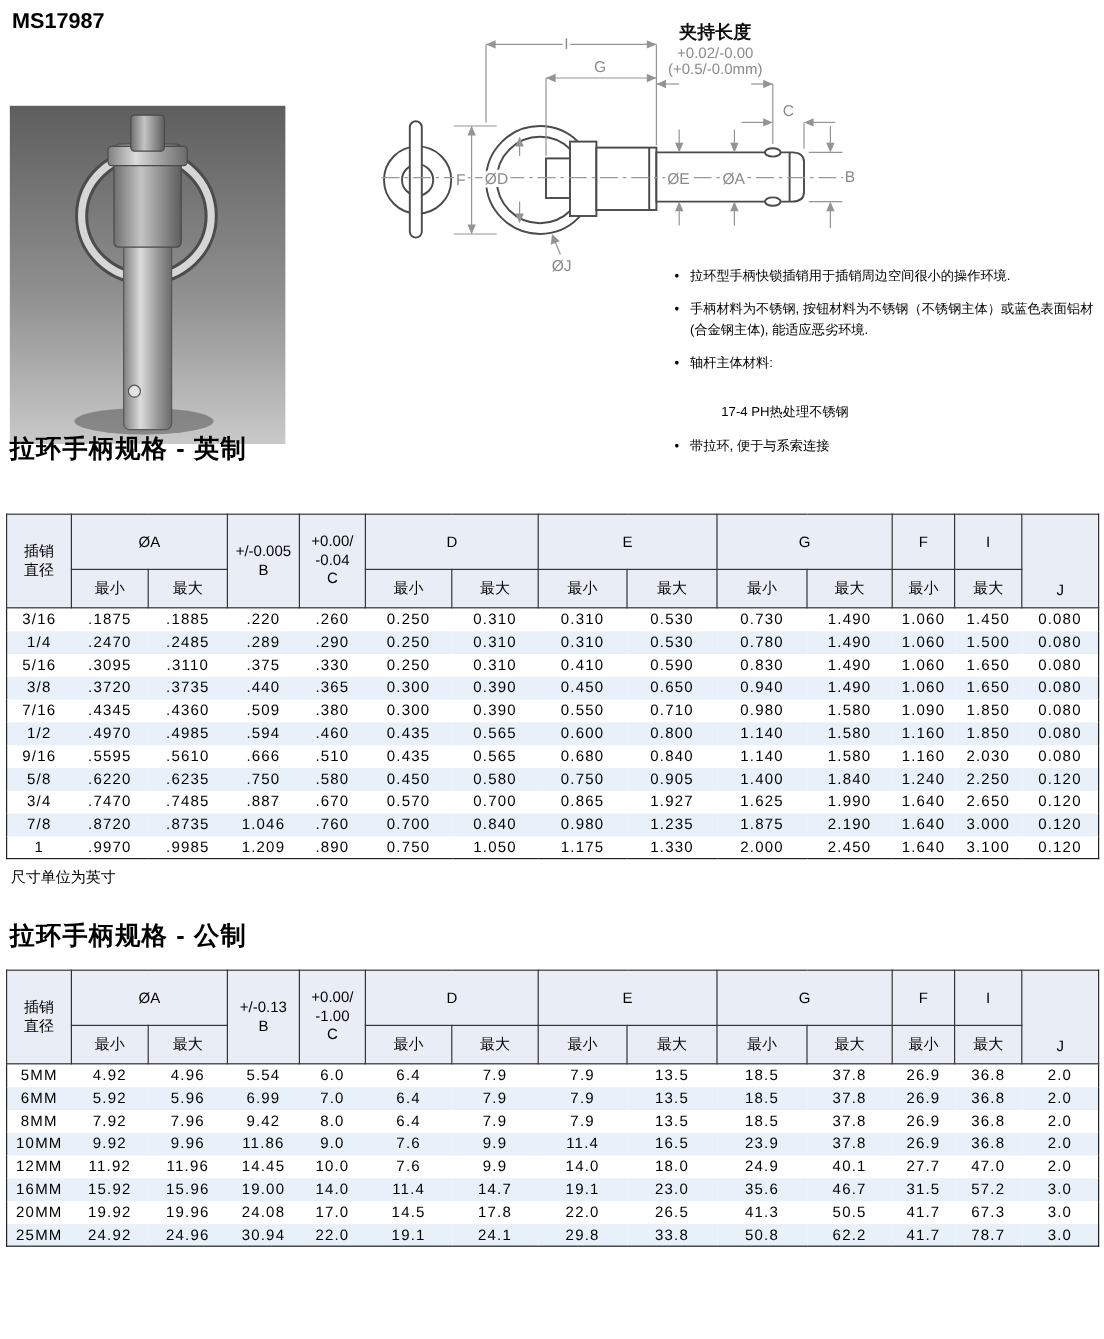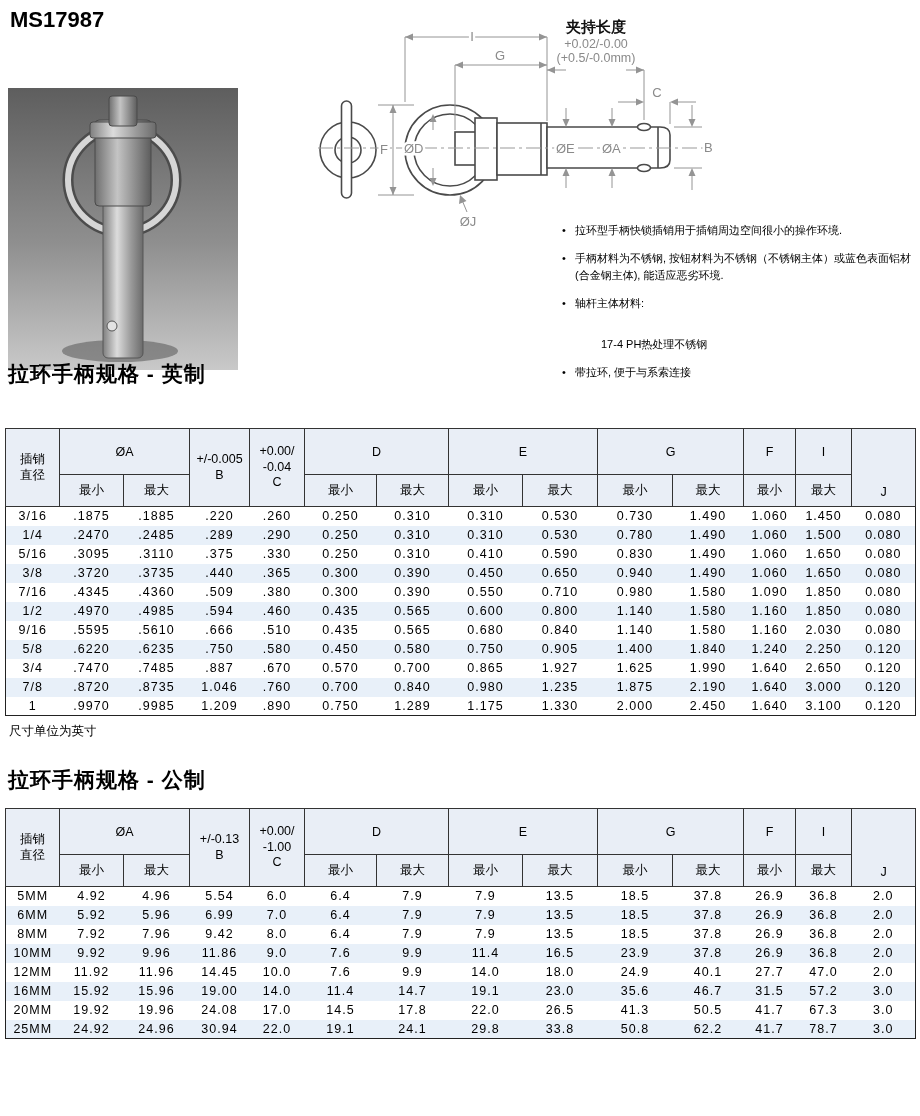--- a/index.html
+++ b/index.html
@@ -4,21 +4,21 @@
 <style>
   * { box-sizing: border-box; margin: 0; padding: 0; }
   body {
     width: 920px; height: 1116px; background: #fff;
     font-family: "Liberation Sans", "DejaVu Sans", sans-serif;
     color: #000; position: relative; overflow: hidden;
   }
   .top-area { position: relative; width: 920px; height: 428px; }
   .title-block { position: absolute; left: 10px; top: 4px; }
   .page-title { font-size: 27px; font-weight: bold; letter-spacing: 1px; }
-  .part-number { font-size: 22px; font-weight: bold; margin-top: 3px; }
+  .part-number { font-size: 18px; font-weight: bold; margin-top: 3px; }
   .photo { position: absolute; left: 8px; top: 88px; width: 230px; height: 282px; }
   .diagram { position: absolute; left: 300px; top: 10px; width: 620px; height: 230px; }
   .bullets { position: absolute; left: 562px; top: 222px; width: 352px; list-style: none; }
   .bullets li { font-size: 11px; line-height: 1.55; margin-bottom: 11px; padding-left: 13px; position: relative; }
   .bullets li::before { content: "•"; position: absolute; left: 0; top: 0; }
   .bullet-sub { display: block; padding-left: 26px; margin-top: 24px; }
   .section-heading { font-size: 21px; font-weight: bold; letter-spacing: 1px; }
   .heading-imperial { position: absolute; left: 8px; top: 360px; }
   .heading-metric { margin: 26px 0 14px 8px; }
   table { border-collapse: collapse; table-layout: fixed; width: 910px; margin-left: 5px;
@@ -427,21 +427,21 @@
           <td>3.000</td>
           <td>0.120</td>
         </tr>
         <tr>
           <td>1</td>
           <td>.9970</td>
           <td>.9985</td>
           <td>1.209</td>
           <td>.890</td>
           <td>0.750</td>
-          <td>1.289</td>
+          <td>1.050</td>
           <td>1.175</td>
           <td>1.330</td>
           <td>2.000</td>
           <td>2.450</td>
           <td>1.640</td>
           <td>3.100</td>
           <td>0.120</td>
         </tr>
       </tbody>
   </table>

